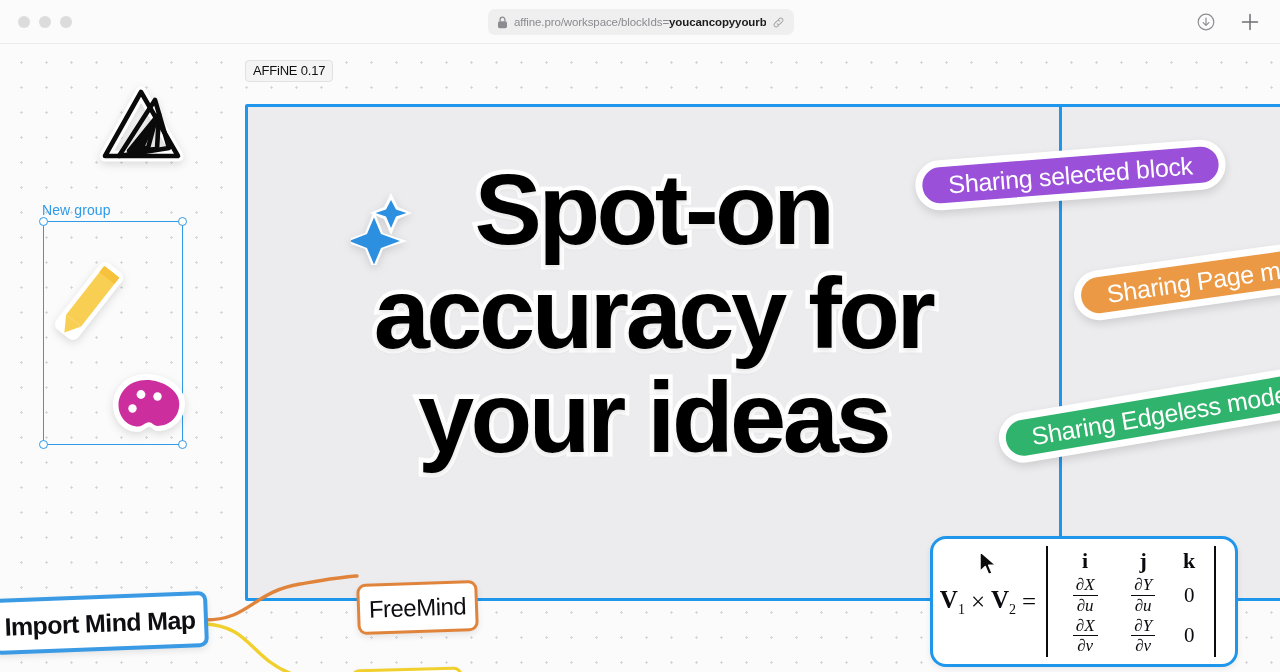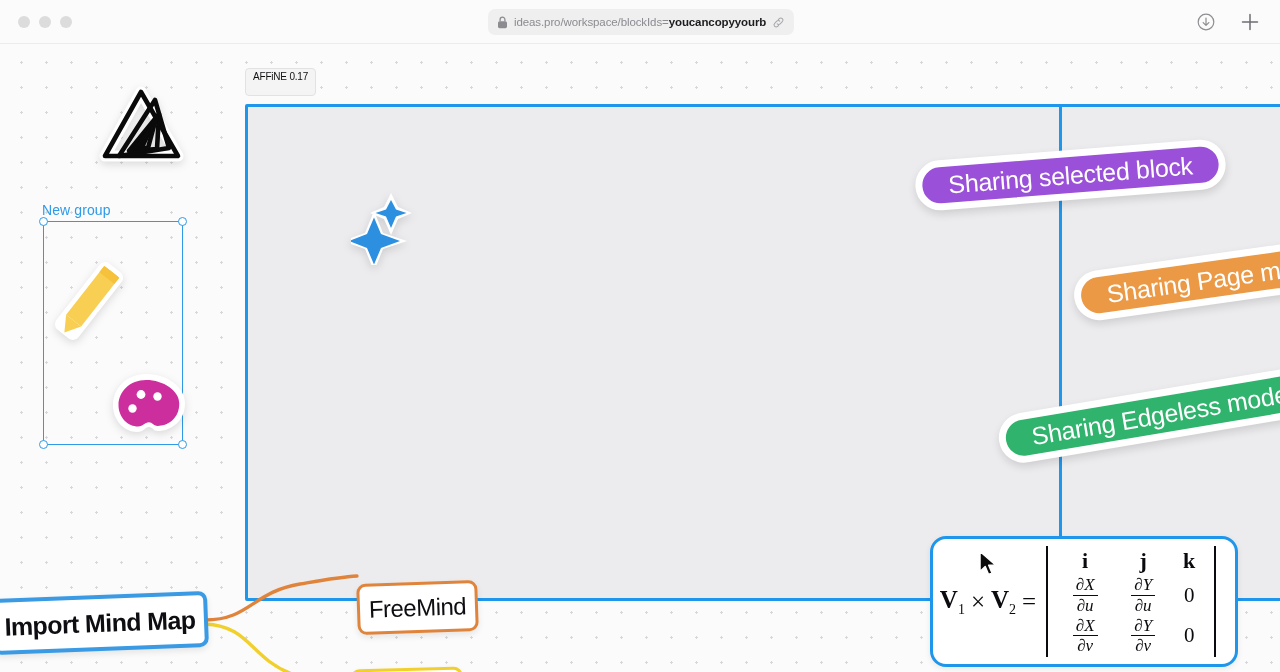--- a/index.html
+++ b/index.html
@@ -68,26 +68,26 @@
   .frame {
     position: absolute;
     left: 245px; top: 60px;
     width: 1590px; height: 497px;
     background: #ececee;
     border: 3px solid #1e96eb;
     border-radius: 2px;
   }
   .frame-title {
     position: absolute;
-    left: 245px; top: 24px;
-    padding: 2px 7px 13px 7px;
+    left: 245px; top: 16px;
+    padding: 2px 7px 3px 7px;
     background: #f4f4f5;
     border: 1px solid #e2e2e4;
     border-radius: 4px;
-    font-size: 10px;
+    font-size: 13px;
     color: #101012;
     letter-spacing: -0.2px;
     white-space: nowrap;
   }
   
   .frame-vline {
     position: absolute;
     left: 1059px; top: 60px;
     width: 3px; height: 450px;
     background: #1e96eb;
@@ -253,21 +253,21 @@
       <span class="dot"></span>
     </div>
 
     <div class="urlbar">
       <span class="lock">
         <svg width="11" height="13" viewBox="0 0 11 13">
           <rect x="1" y="5.2" width="9" height="7" rx="1.6" fill="#8b8b90"></rect>
           <path d="M3.1 5.2V3.6a2.4 2.4 0 0 1 4.8 0v1.6" fill="none" stroke="#8b8b90" stroke-width="1.3"></path>
         </svg>
       </span>
-      <span class="url-text"><span>ideas.pro/workspace/blockIds=</span><b>youcancopyyourblockid!</b></span>
+      <span class="url-text"><span>affine.pro/workspace/blockIds=</span><b>youcancopyyourblockid!</b></span>
       <span class="linkicon">
         <svg width="13" height="13" viewBox="0 0 16 16">
           <path d="M6.4 9.6a2.6 2.6 0 0 0 3.7 0l2.6-2.6a2.6 2.6 0 1 0-3.7-3.7L7.8 4.5" fill="none" stroke="#6d6d72" stroke-width="1.25" stroke-linecap="round"></path>
           <path d="M9.6 6.4a2.6 2.6 0 0 0-3.7 0L3.3 9a2.6 2.6 0 1 0 3.7 3.7l1.2-1.2" fill="none" stroke="#6d6d72" stroke-width="1.25" stroke-linecap="round"></path>
         </svg>
       </span>
     </div>
 
     <div class="chrome-actions">
       <span class="act">
@@ -342,20 +342,23 @@
           <path d="M40 2 47 16 61 22 47 28 40 44 33 28 19 22 33 16Z"></path>
           <path d="M23 20 32 42 56 50 32 58 23 80 14 58 -8 50 14 42Z"></path>
         </g>
         <g fill="#2d8fe0">
           <path d="M40 9 45 18.5 55.5 22 45 25.5 40 37 35 25.5 24.5 22 35 18.5Z"></path>
           <path d="M23 26.5 30 43 49 50 30 57 23 73.5 16 57 -2 50 16 43Z"></path>
         </g>
       </svg>
     </div>
 
+    <div class="headline">Spot-on
+accuracy for
+your ideas</div>
 
     <div class="pill pill-purple">
       <span>Sharing selected block</span>
     </div>
     <div class="pill pill-orange">
       <span>Sharing Page mode</span>
     </div>
     <div class="pill pill-green">
       <span>Sharing Edgeless mode</span>
     </div>

